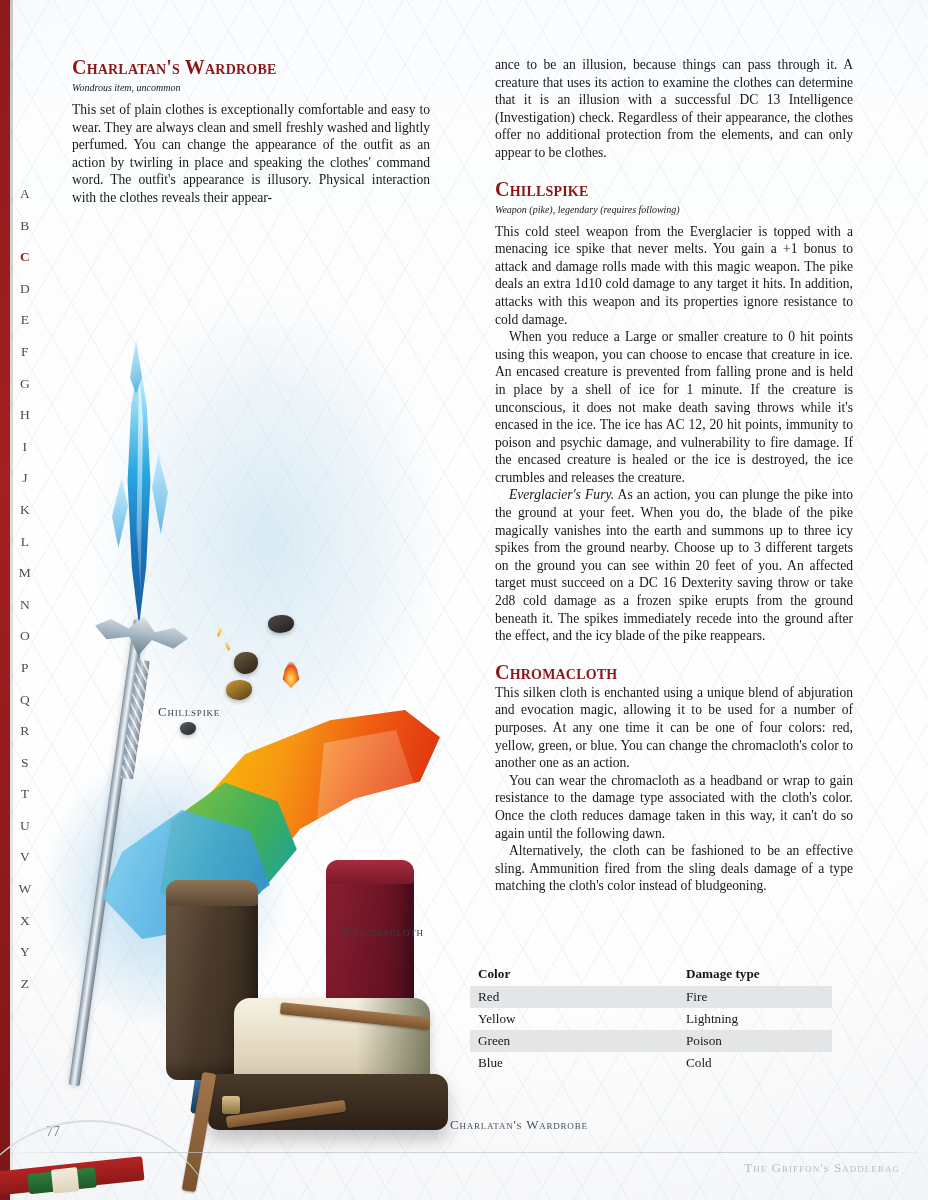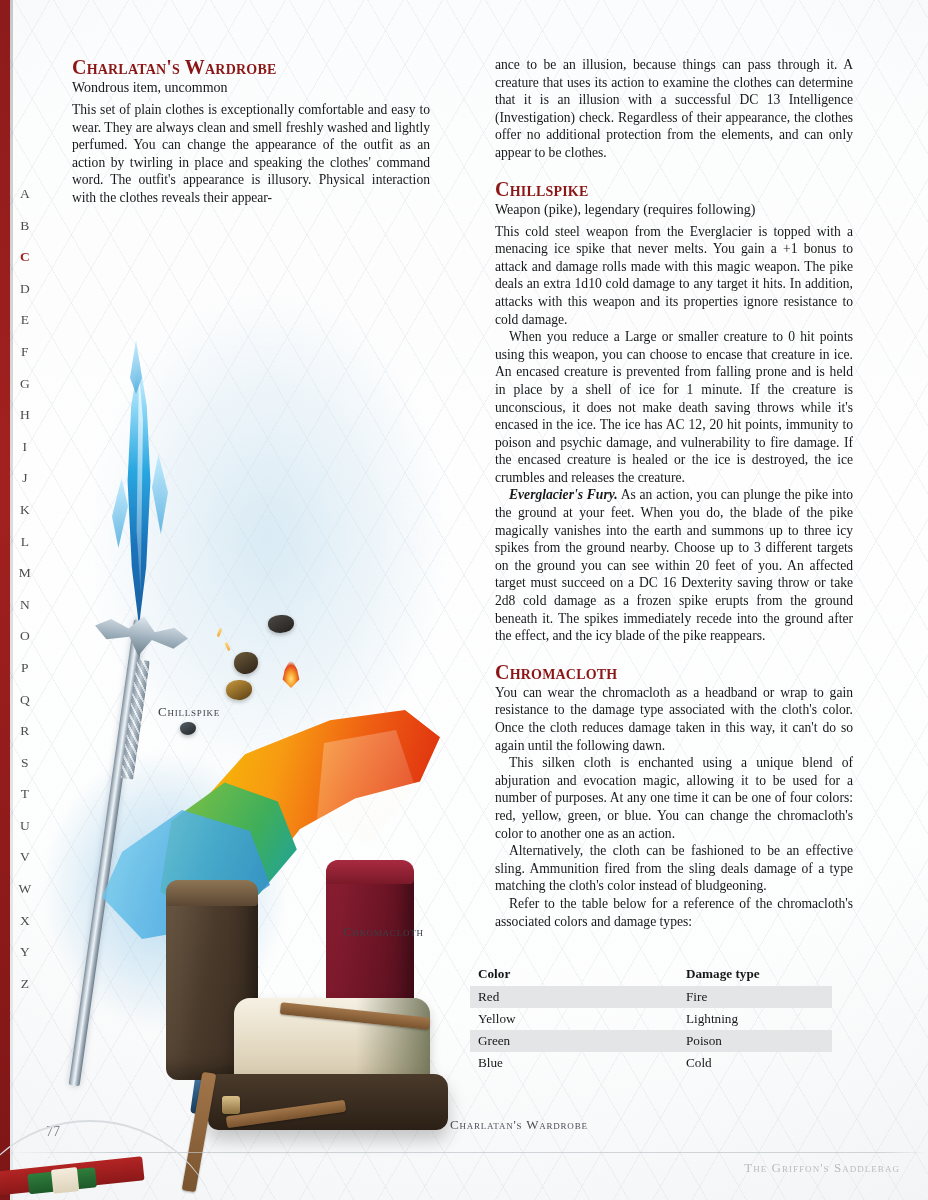--- a/index.html
+++ b/index.html
@@ -94,34 +94,35 @@
     font-family: "Liberation Serif", serif;
     font-variant: small-caps;
     font-weight: bold;
     color: #8c1616;
     font-size: 20px;
     line-height: 22px;
     margin: 0 0 1px 0;
     letter-spacing: .01em;
   }
   .entry-sub {
-    font-size: 14px;
+    font-style: italic;
+    font-size: 10px;
     margin: 0 0 5px 0;
     line-height: 17px;
   }
   p.body {
     margin: 0;
     text-indent: 0;
   }
   p.body + p.body {
     text-indent: 14px;
   }
   .spacer-lg { height: 16px; }
   .inline-head {
-    font-weight: bold;
+    font-weight: normal;
     font-style: italic;
   }
 
   
   .art {
     position: absolute;
     left: 30px;
     top: 290px;
     width: 430px;
     height: 880px;
@@ -492,24 +493,23 @@
     <p class="body">This cold steel weapon from the Everglacier is topped with a menacing ice spike that never melts. You gain a +1 bonus to attack and damage rolls made with this magic weapon. The pike deals an extra 1d10 cold damage to any target it hits. In addition, attacks with this weapon and its properties ignore resistance to cold damage.</p>
     <p class="body">When you reduce a Large or smaller creature to 0 hit points using this weapon, you can choose to encase that creature in ice. An encased creature is prevented from falling prone and is held in place by a shell of ice for 1 minute. If the creature is unconscious, it does not make death saving throws while it's encased in the ice. The ice has AC 12, 20 hit points, immunity to poison and psychic damage, and vulnerability to fire damage. If the encased creature is healed or the ice is destroyed, the ice crumbles and releases the creature.</p>
     <p class="body" style="text-indent:14px;">
       <span class="inline-head">Everglacier's Fury.</span>
       <span>As an action, you can plunge the pike into the ground at your feet. When you do, the blade of the pike magically vanishes into the earth and summons up to three icy spikes from the ground nearby. Choose up to 3 different targets on the ground you can see within 20 feet of you. An affected target must succeed on a DC 16 Dexterity saving throw or take 2d8 cold damage as a frozen spike erupts from the ground beneath it. The spikes immediately recede into the ground after the effect, and the icy blade of the pike reappears.</span>
     </p>
 
     <div class="spacer-lg"></div>
 
     <h2 class="entry-title">Chromacloth</h2>
+    <p class="body">This silken cloth is enchanted using a unique blend of abjuration and evocation magic, allowing it to be used for a number of purposes. At any one time it can be one of four colors: red, yellow, green, or blue. You can change the chromacloth's color to another one as an action.</p>
     <p class="body">You can wear the chromacloth as a headband or wrap to gain resistance to the damage type associated with the cloth's color. Once the cloth reduces damage taken in this way, it can't do so again until the following dawn.</p>
-    <p class="body">This silken cloth is enchanted using a unique blend of abjuration and evocation magic, allowing it to be used for a number of purposes. At any one time it can be one of four colors: red, yellow, green, or blue. You can change the chromacloth's color to another one as an action.</p>
     <p class="body">Alternatively, the cloth can be fashioned to be an effective sling. Ammunition fired from the sling deals damage of a type matching the cloth's color instead of bludgeoning.</p>
-    <p class="body">Refer to the table below for a reference of the chromacloth's associated colors and damage types:</p>
   </div>
 
   <div class="table">
     <div class="thead">
       <div class="c1">Color</div>
       <div class="c2">Damage type</div>
     </div>
     <div class="trow odd">
       <div class="c1">Red</div>
       <div class="c2">Fire</div>

